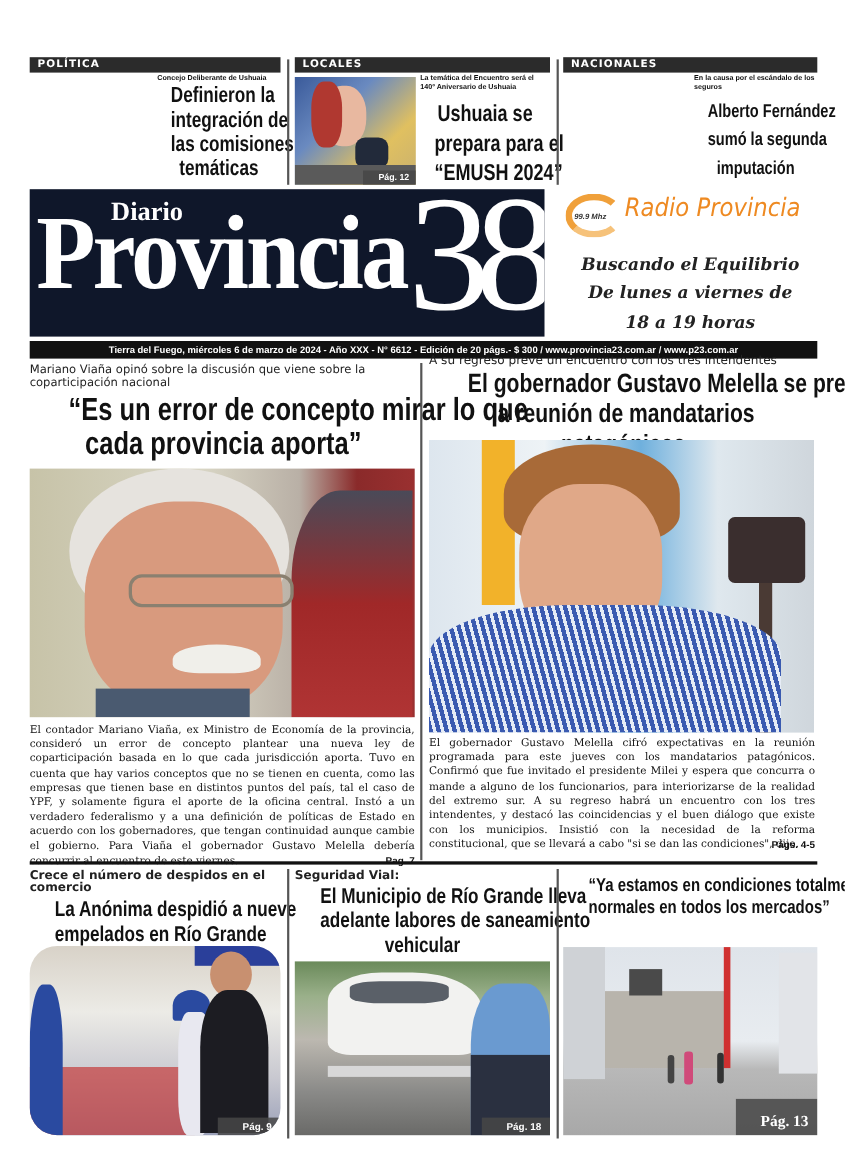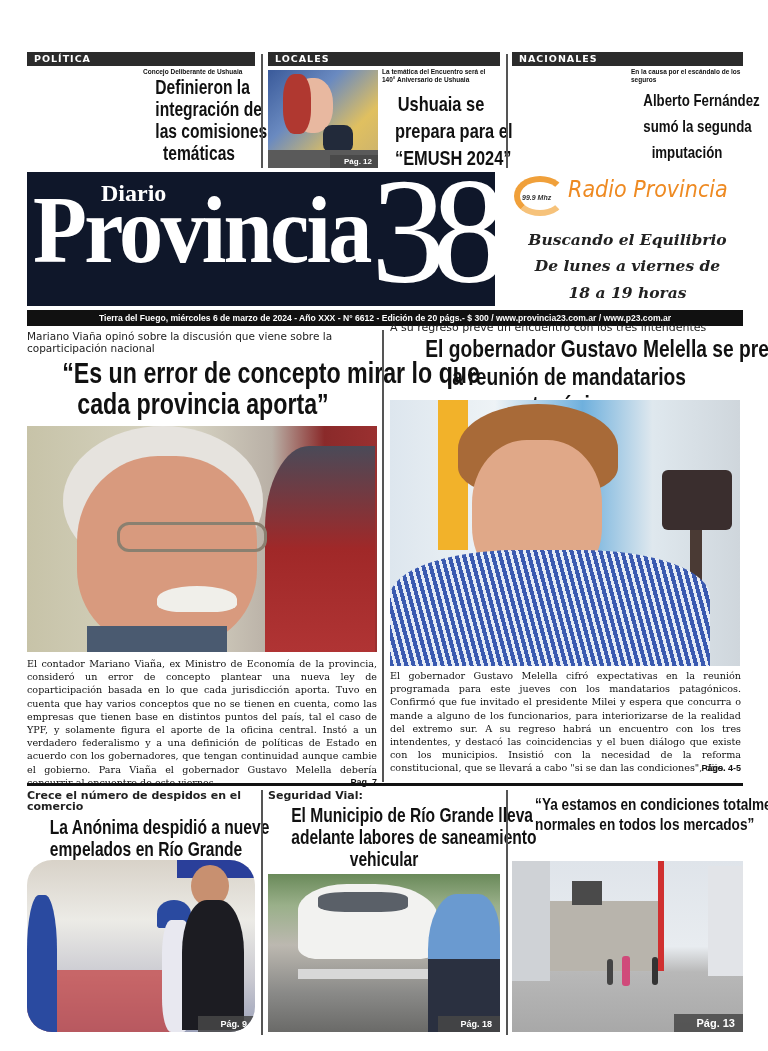--- a/index.html
+++ b/index.html
@@ -215,14 +215,14 @@
 </div>
 <div class="ph" style="left:512px; top:861px; width:231px; height:171px; background: linear-gradient(180deg,#dfe4ea 0%,#e8ecf0 50%,#b8b8b8 65%,#a8a8a8 100%);">
   <div class="abs" style="left:0;top:0;width:38px;height:120px;background:#cfd2d6;"></div>
   <div class="abs" style="left:38px;top:40px;width:110px;height:70px;background:#b8b4ac;"></div>
   <div class="abs" style="left:60px;top:20px;width:30px;height:24px;background:#4a4a4a;"></div>
   <div class="abs" style="left:146px;top:0;width:6px;height:110px;background:#d03030;"></div>
   <div class="abs" style="left:196px;top:5px;width:35px;height:110px;background:#e2e4e8;"></div>
   <div class="abs" style="left:110px;top:95px;width:8px;height:30px;background:#d04a7a;border-radius:3px;"></div>
   <div class="abs" style="left:95px;top:98px;width:6px;height:26px;background:#444;border-radius:3px;"></div>
   <div class="abs" style="left:140px;top:96px;width:6px;height:28px;background:#333;border-radius:3px;"></div>
-  <div class="pg-badge" style="font-size:11px;padding:3px 8px 3px 22px;">Pág. 13</div>
+  <div class="pg-badge" style="font-size:14px;padding:14px 8px 3px 22px;font-family:Liberation Serif, serif;">Pág. 13</div>
 </div>
 
 </body></html>

